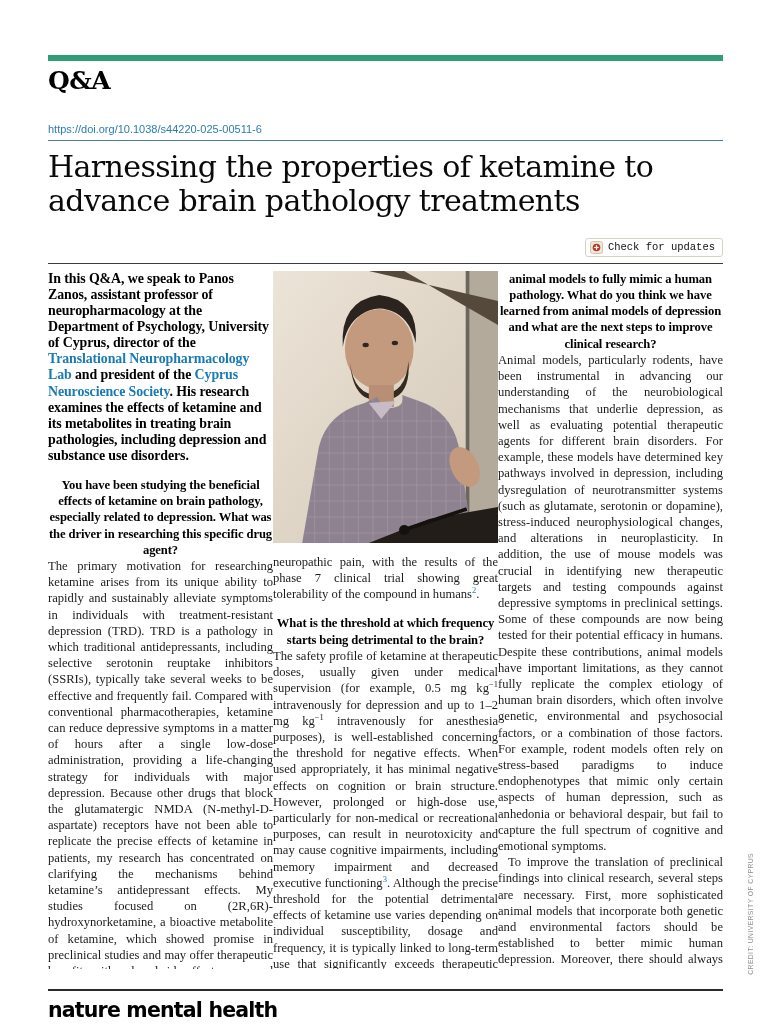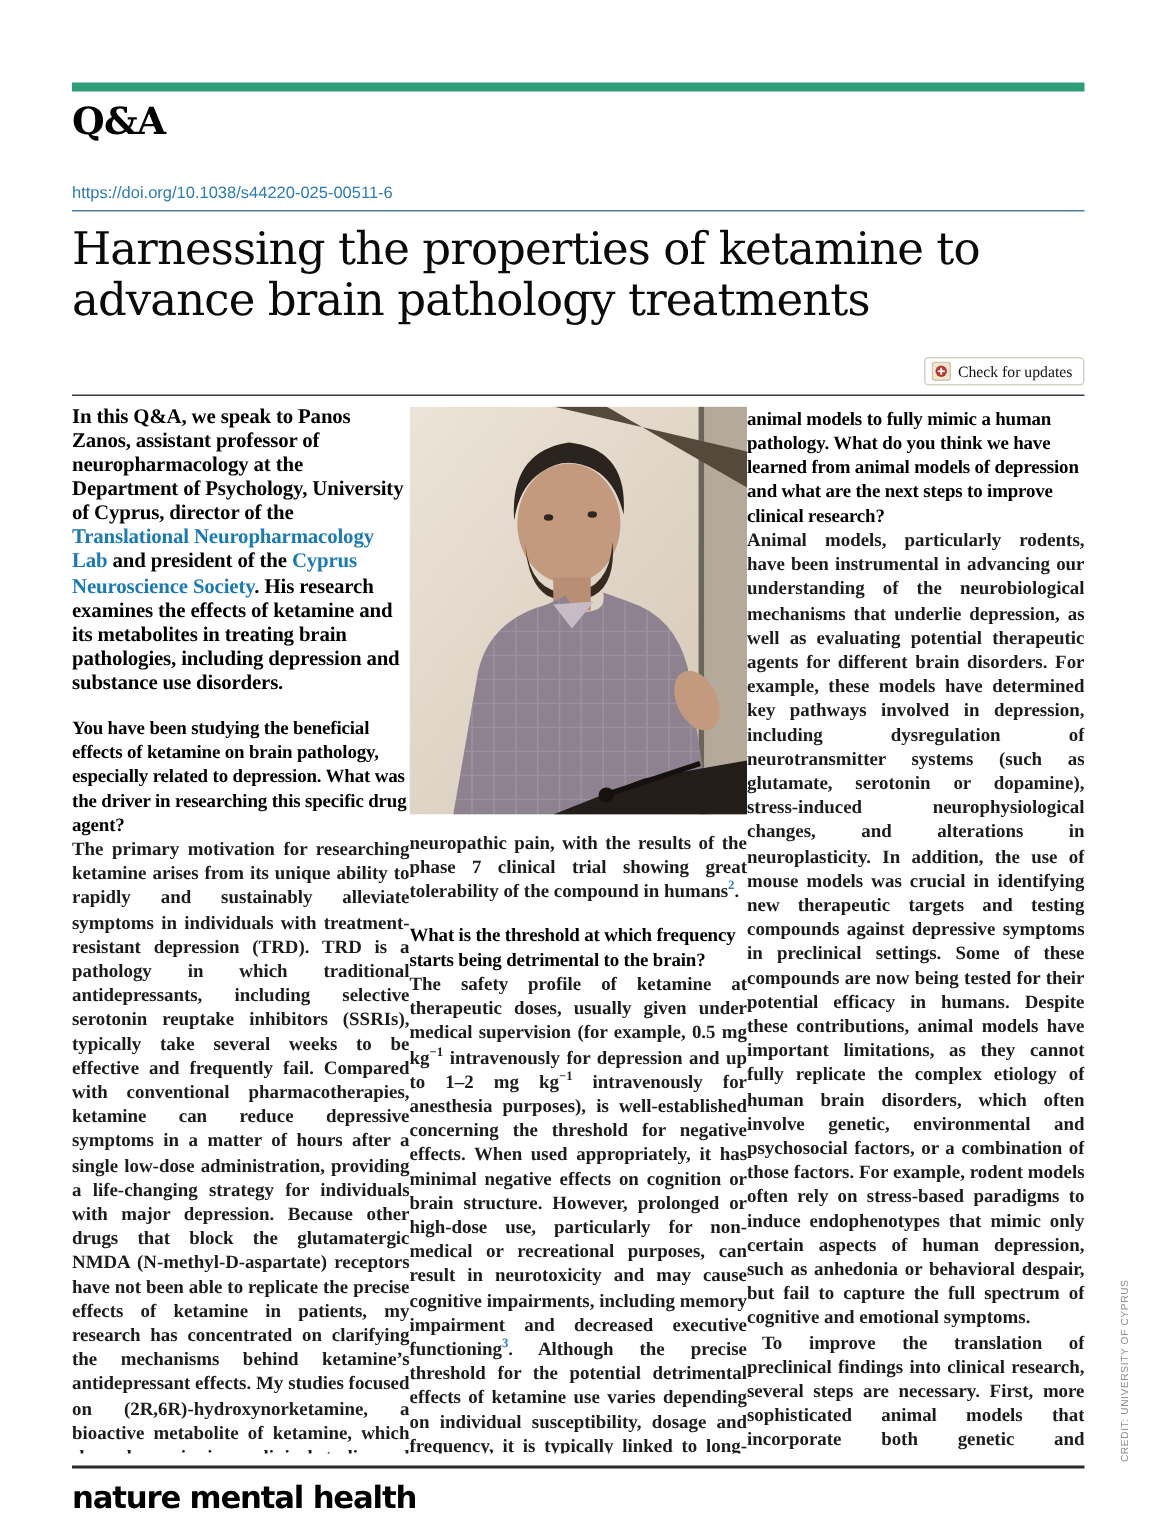--- a/index.html
+++ b/index.html
@@ -27,59 +27,58 @@
   .doi-row a { color: #2e7cb0; text-decoration: none; }
   .rule-blue { border: 0; border-top: 1.5px solid #4b7ea6; margin: 5px 0 0 0; }
   .article-title {
     font-family: "DejaVu Serif", serif;
     font-weight: 500; font-size: 30px; line-height: 1.13;
     color: #0a0a0a; letter-spacing: -0.6px;
     margin-top: 9px; width: 640px;
   }
   .badge-row { display: flex; justify-content: flex-end; margin-top: 13px; }
   .check-badge {
-    display: inline-flex; align-items: flex-end; gap: 5px;
+    display: inline-flex; align-items: center; gap: 5px;
     border: 1px solid #d6d2c6; border-radius: 3px;
     padding: 2px 7px 2px 4px; background: #fff;
-    font-family: Liberation Serif, serif; font-size: 10.5px; color: #111;
+    font-family: Liberation Mono, monospace; font-size: 10.5px; color: #111;
     cursor: pointer;
   }
   .rule-dark { border: 0; border-top: 1.2px solid #3c3c3c; margin: 6px 0 0 0; }
 
   .columns {
     display: flex; margin-top: 7px;
     height: 698px; overflow: hidden;
   }
   .col { flex: 1 1 0; min-width: 0; }
 
   .intro {
     font-weight: bold; font-size: 13.9px; line-height: 16.1px;
     color: #000; letter-spacing: -0.1px;
   }
   .intro .link { color: #1a7ab5; }
   .question {
     font-weight: bold; font-size: 12.6px; line-height: 16.2px;
-    color: #000; margin-top: 13px; letter-spacing: -0.1px;
+    color: #000; margin-top: 13px; letter-spacing: -0.1px; text-align: center;
   }
   .question.first-block { margin-top: 0; }
   .answer {
     font-size: 12.6px; line-height: 16.2px;
     text-align: justify; hyphens: auto; -webkit-hyphens: auto;
     color: #1c1c1c;
-    font-weight: bold;
   }
   .answer.indent { text-indent: 10px; }
   .refsup {
     color: #2e7cb0; font-size: 8.5px; vertical-align: super; line-height: 0;
   }
   .unitsup { font-size: 8.5px; vertical-align: super; line-height: 0; }
 
   .photo-figure { width: 100%; height: 272px; margin: 0 0 11px 0; display: block; }
 
-  .footer { margin-top: 8px; border-top: 2px solid #2b2b2b; padding-top: 7px; }
+  .footer { margin-top: 20px; border-top: 2px solid #2b2b2b; padding-top: 7px; }
   .journal-logo {
     font-family: "DejaVu Sans", sans-serif;
     font-weight: bold; font-size: 20.5px; color: #000; letter-spacing: -0.8px;
   }
 
   .credit-vertical {
     position: absolute; right: 17px; bottom: 49px;
     writing-mode: vertical-rl; transform: rotate(180deg);
     font-family: "Liberation Sans", sans-serif;
     font-size: 6.8px; color: #8f8f8f; letter-spacing: 0.4px;

